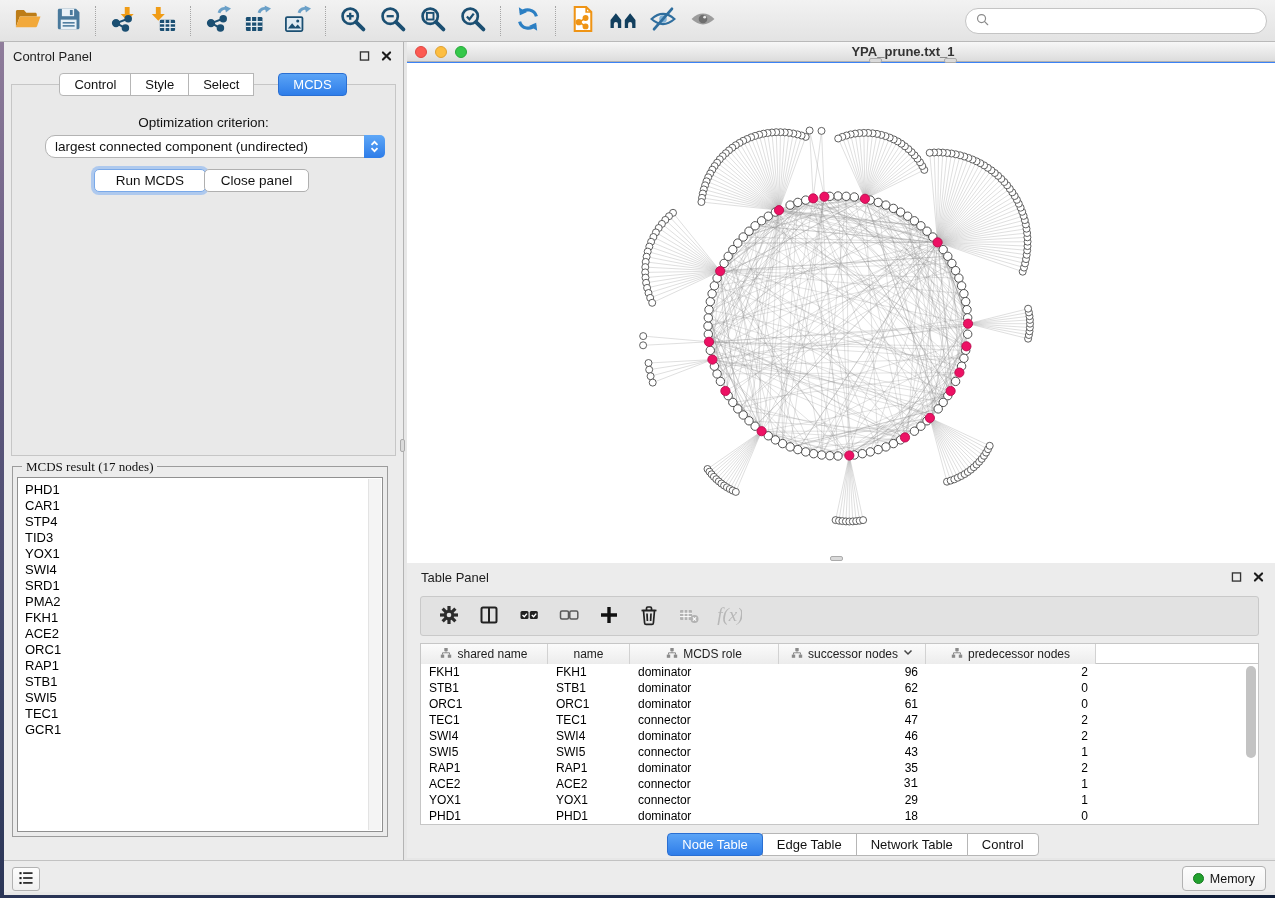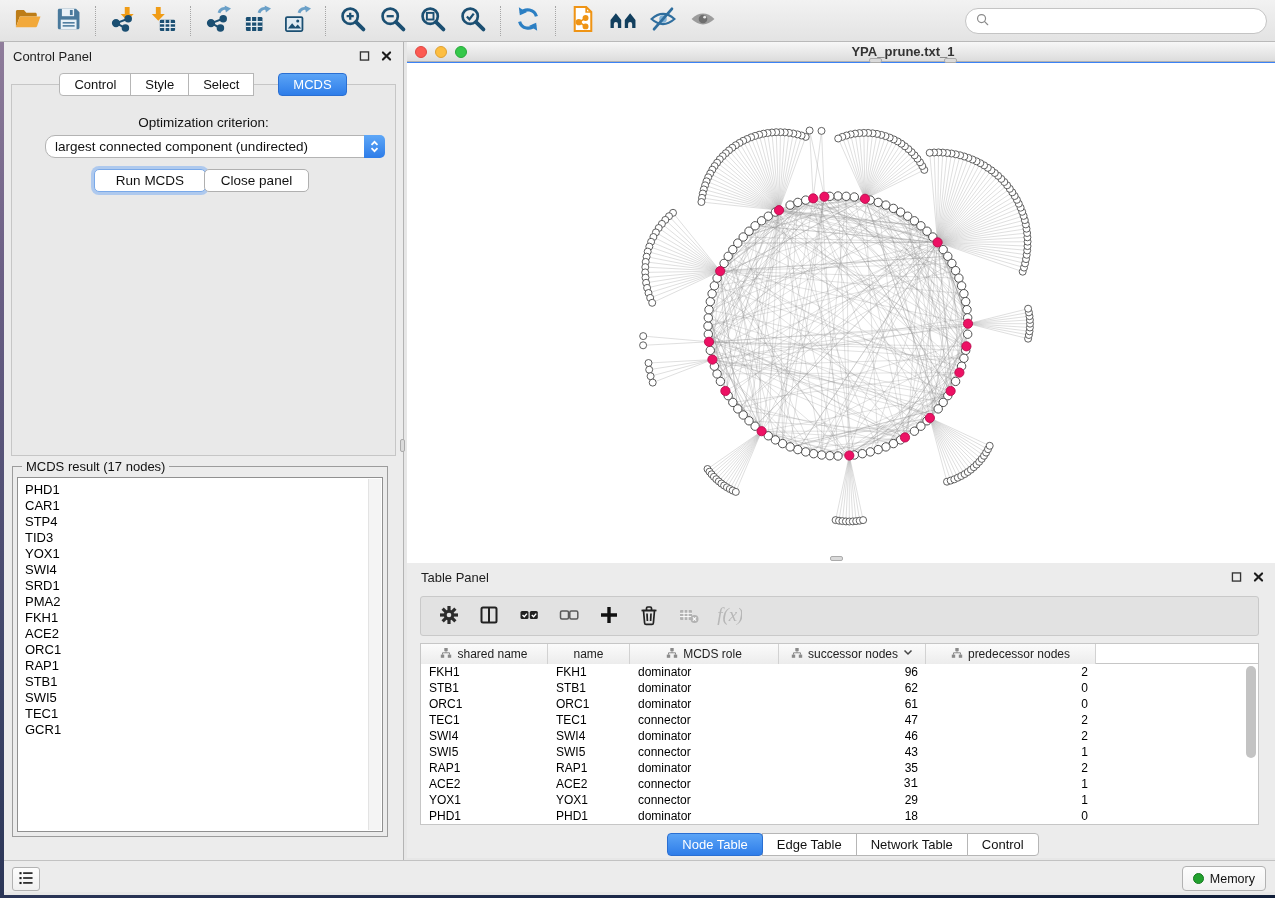--- a/index.html
+++ b/index.html
@@ -54,21 +54,21 @@
     display:flex; align-items:center; justify-content:center; }
   .btn { height:23px; background:#fff; border:1px solid #b0b0b0; border-radius:5px;
     font-size:13.5px; color:#111; display:flex; align-items:center; justify-content:center; cursor:default; }
   #run-btn { position:absolute; left:82px; top:84px; width:112px;
     border-color:#7aa9e8; box-shadow:0 0 0 3px rgba(125,175,243,0.55); }
   #closepanel-btn { position:absolute; left:192px; top:84px; width:105px; }
 
   #mcds-group { position:absolute; left:8px; top:424px; width:376px; height:371px;
     border:1px solid #9c9c9c; }
   #mcds-legend { position:absolute; top:-8px; left:9px; background:#ececec; padding:0 4px;
-    font-size:13px; color:#111; }
+    font-size:13px; color:#111;font-family:Liberation Serif, serif; }
   #mcds-list { position:absolute; left:4px; right:4px; top:10px; bottom:4px; background:#fff;
     border:1px solid #909090; overflow:hidden; }
   #mcds-list-items { position:absolute; left:7px; top:4px; right:20px; }
   .mcds-item { height:16px; line-height:16px; font-size:13px; color:#000; }
   .vscroll-track { position:absolute; top:1px; right:1px; bottom:1px; width:13px;
     background:#f4f4f4; border-left:1px solid #e3e3e3; }
 
   
   #network-window { left:407px; top:42px; width:868px; height:661px; background:#3b82f6; }
   #net-titlebar { position:absolute; left:0; top:0; right:0; height:20px;

